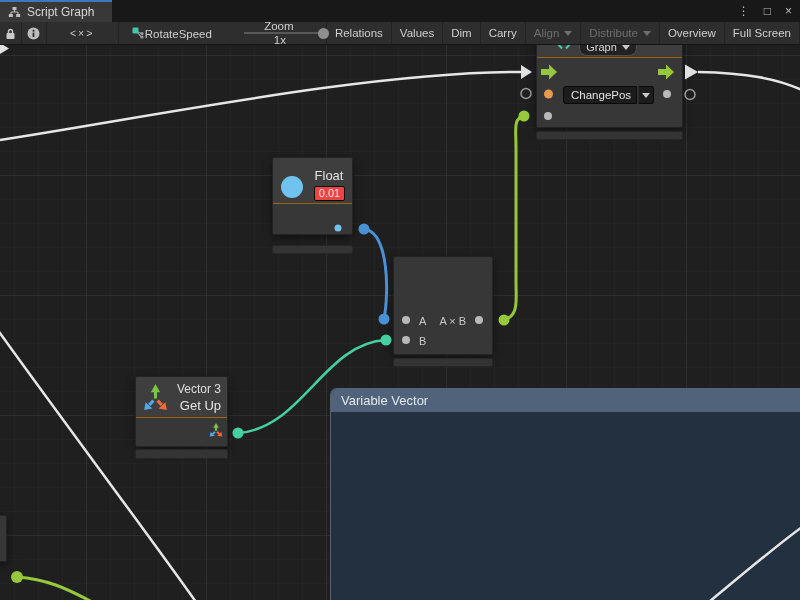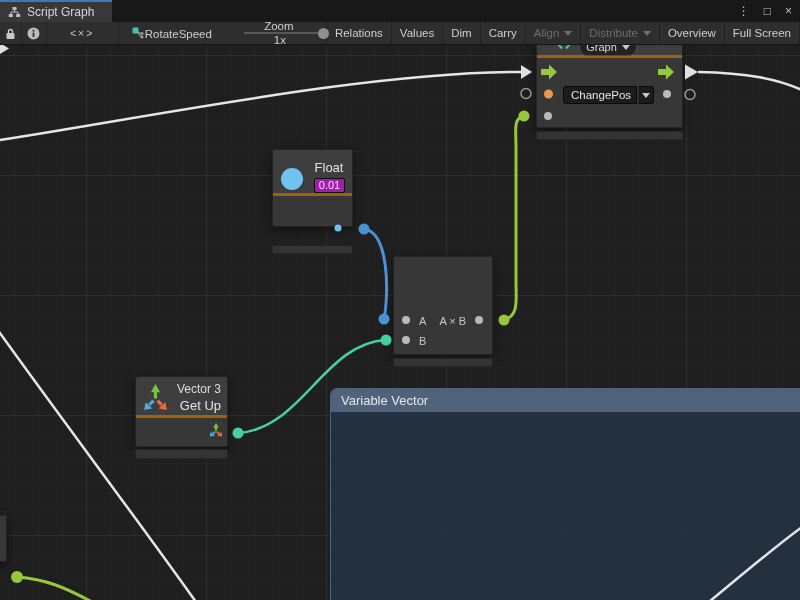--- a/index.html
+++ b/index.html
@@ -49,21 +49,21 @@
       linear-gradient(rgba(255,255,255,0.02) 1px, transparent 1px),
       linear-gradient(90deg, rgba(255,255,255,0.02) 1px, transparent 1px);
     background-size:120px 120px,120px 120px,24px 24px,24px 24px;
     background-position:86px 10px,86px 10px,14px 10px,14px 10px; }
 
   .overlay { position:absolute; left:0; top:0; width:800px; height:555px; z-index:5; }
 
   
   .node { position:absolute; background:#373737; border:1px solid #242424;
     border-radius:2px; box-shadow:0 3px 9px rgba(0,0,0,0.45); z-index:3; }
-  .node-header { background:#3e3e3e; border-bottom:3px solid #a16207;
+  .node-header { background:#3e3e3e; border-bottom:1px solid #a16207;
     border-radius:2px 2px 0 0; position:relative; }
   .node-footer { position:absolute; background:#343434; border:1px solid #262626;
     border-radius:2px; z-index:3; }
   .ntitle { color:#e2e2e2; font-size:13px; }
   .nlabel { color:#c9c9c9; font-size:11px; position:absolute; }
 
   
   .sv-node { left:536px; top:-13px; width:147px; height:96px; }
   .sv-header { height:25px; }
   .sv-kind-icon { position:absolute; left:20px; top:6px; }
@@ -74,27 +74,27 @@
   .sv-field { position:absolute; left:26px; top:53px; width:74px; height:18px;
     background:#1c1c1c; border:1px solid #090909; border-radius:3px 0 0 3px;
     color:#e3e3e3; font-size:11.5px; display:flex; align-items:center;
     padding-left:7px; }
   .sv-field-caret { position:absolute; left:101px; top:53px; width:16px; height:18px;
     background:#1c1c1c; border:1px solid #090909; border-left:1px solid #2c2c2c;
     border-radius:0 3px 3px 0; display:flex; align-items:center; justify-content:center; }
   .sv-footer { left:536px; top:86px; width:147px; height:9px; }
 
   
-  .float-node { left:272px; top:104px; width:81px; height:78px; }
+  .float-node { left:272px; top:112px; width:81px; height:78px; }
   .float-header { height:46px; }
   .float-circle { position:absolute; left:8px; top:18px; width:22px; height:22px;
     border-radius:50%; background:#6FC3EE; }
   .float-title { position:absolute; left:38px; top:10px; width:36px; text-align:center; }
   .float-value { position:absolute; left:41px; top:28px; width:31px; height:15px;
-    background:#a21caf; border:1px solid #0b0b0b; border-radius:2px;
+    background:#ef4444; border:1px solid #0b0b0b; border-radius:2px;
     color:#e8e8e8; font-size:11px; text-align:center; line-height:13px; }
   .float-footer { left:272px; top:200px; width:81px; height:9px; }
 
   
   .mult-node { left:393px; top:211px; width:100px; height:99px; }
   .mult-header { height:46px; }
   .mult-x { position:absolute; left:8px; top:10px; }
   .mult-title { position:absolute; left:43px; top:16px; }
   .mult-footer { left:393px; top:313px; width:100px; height:9px; }
 

